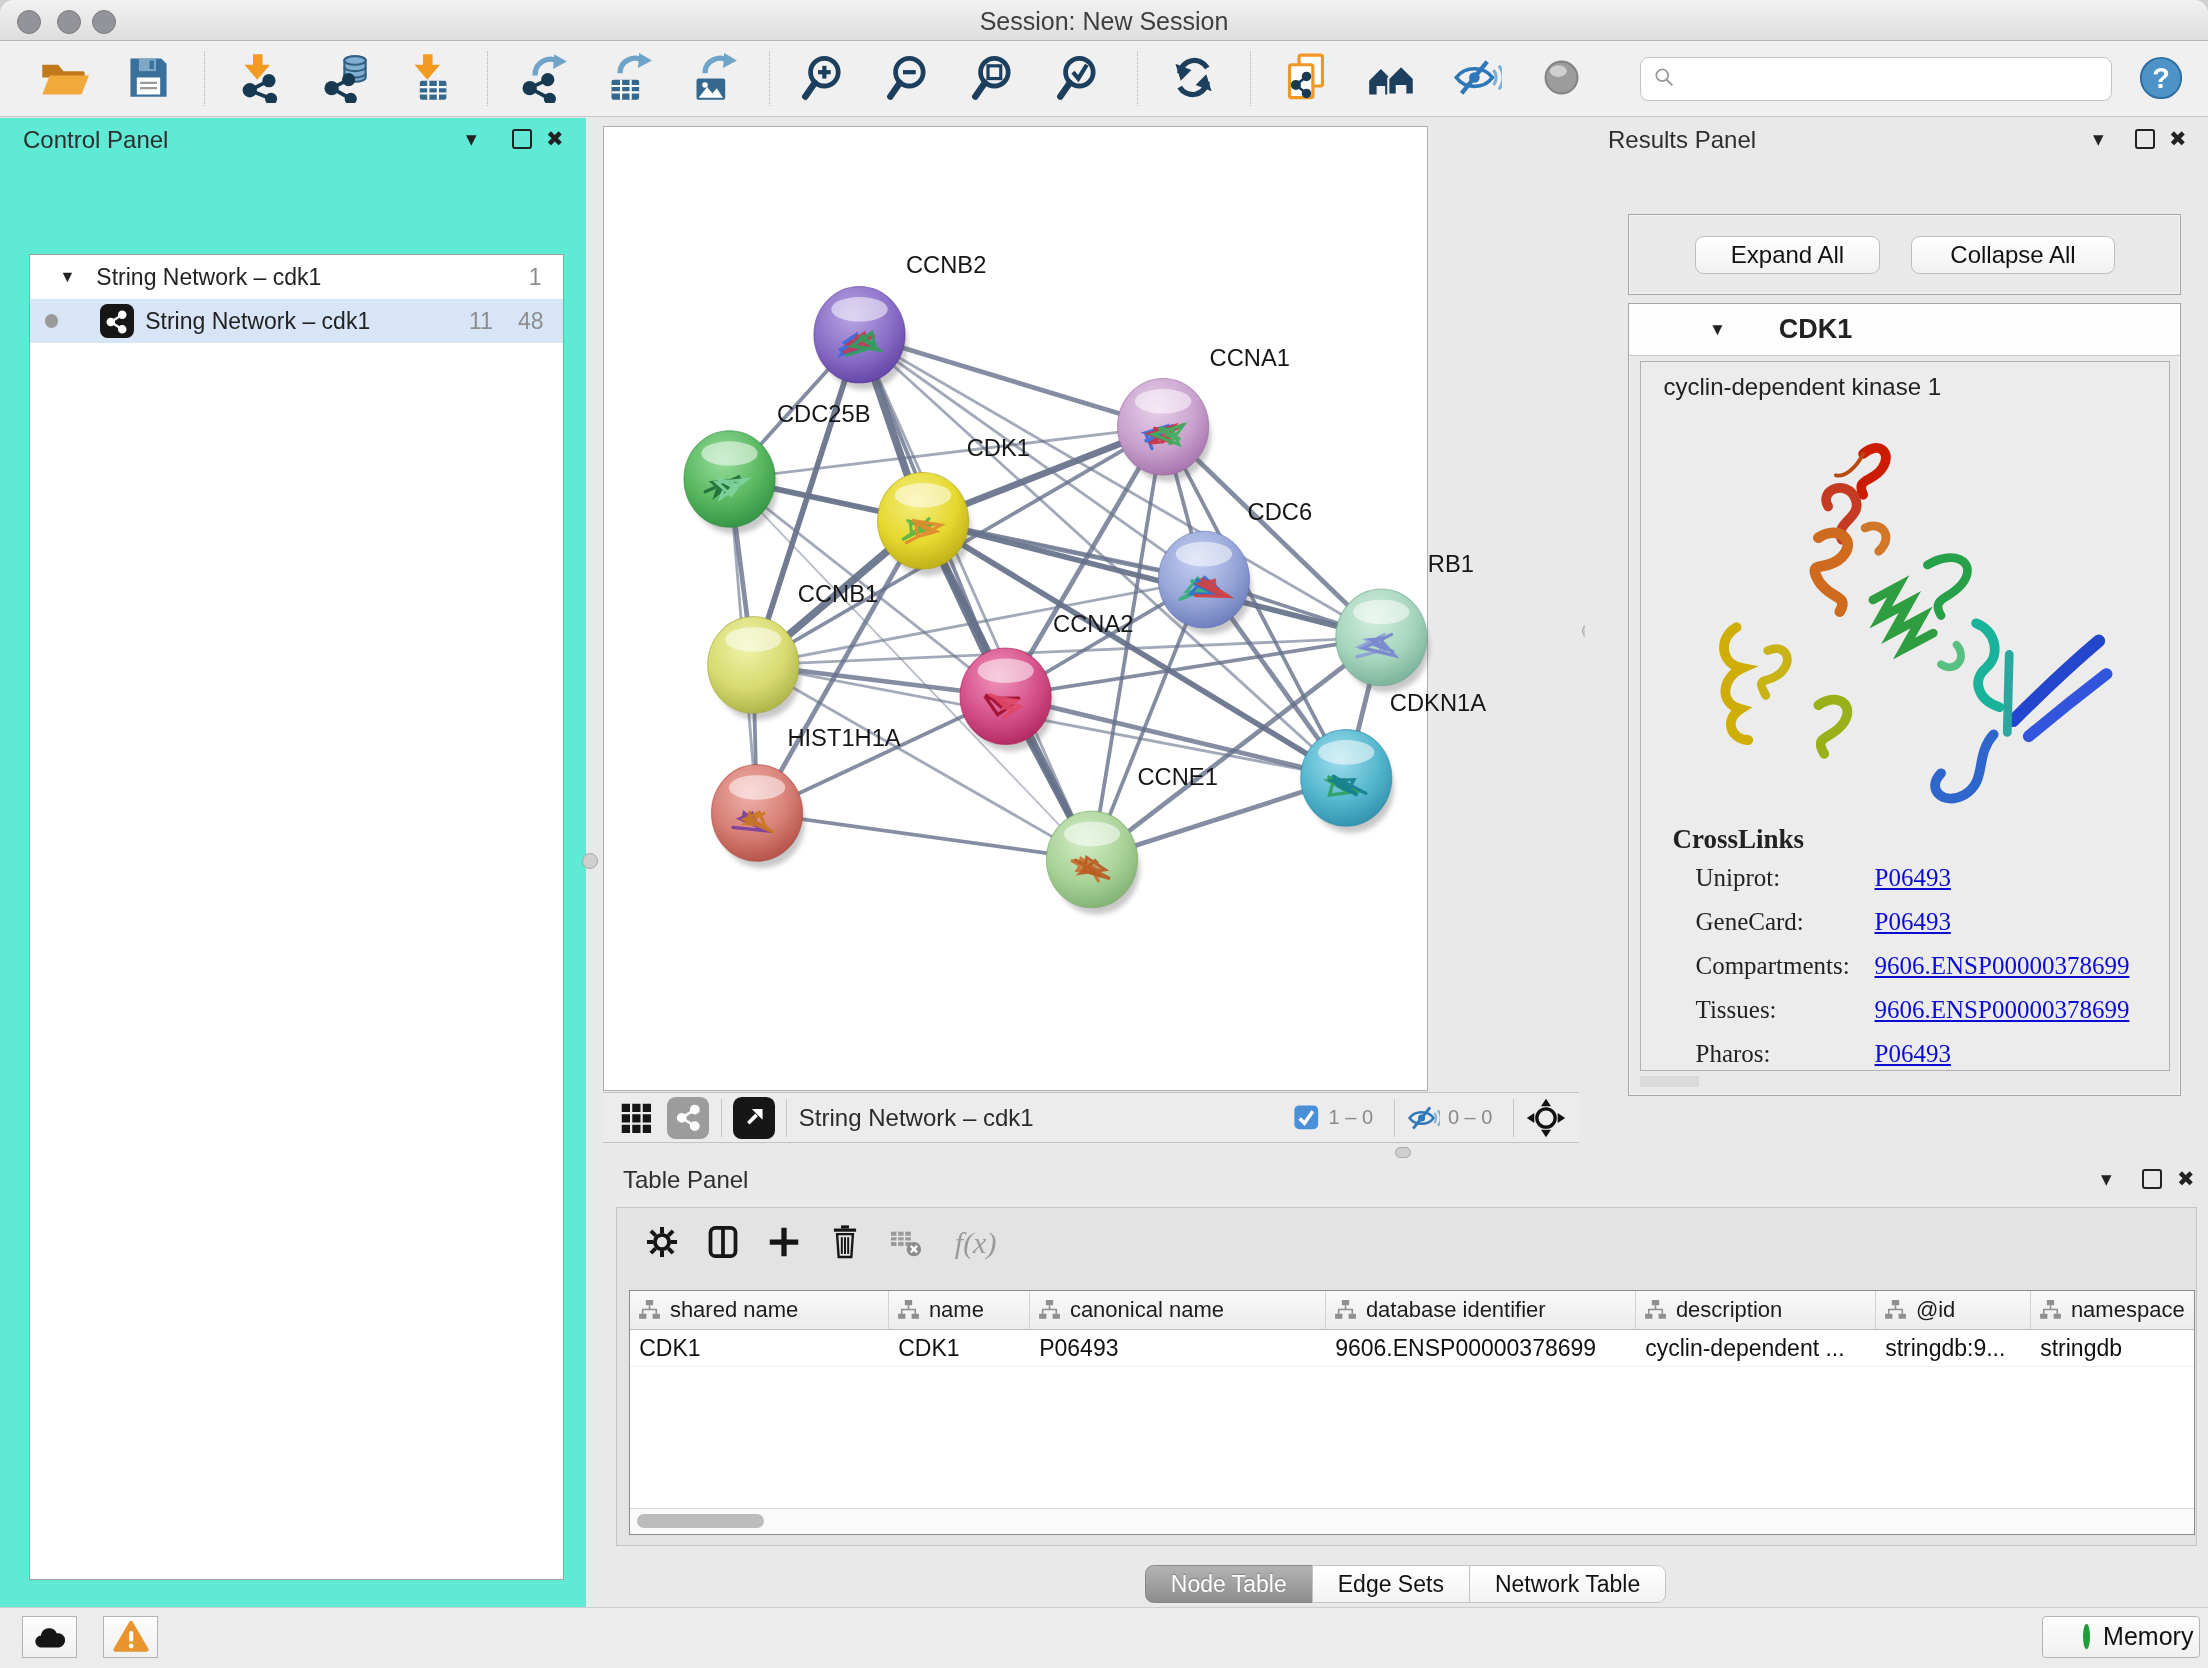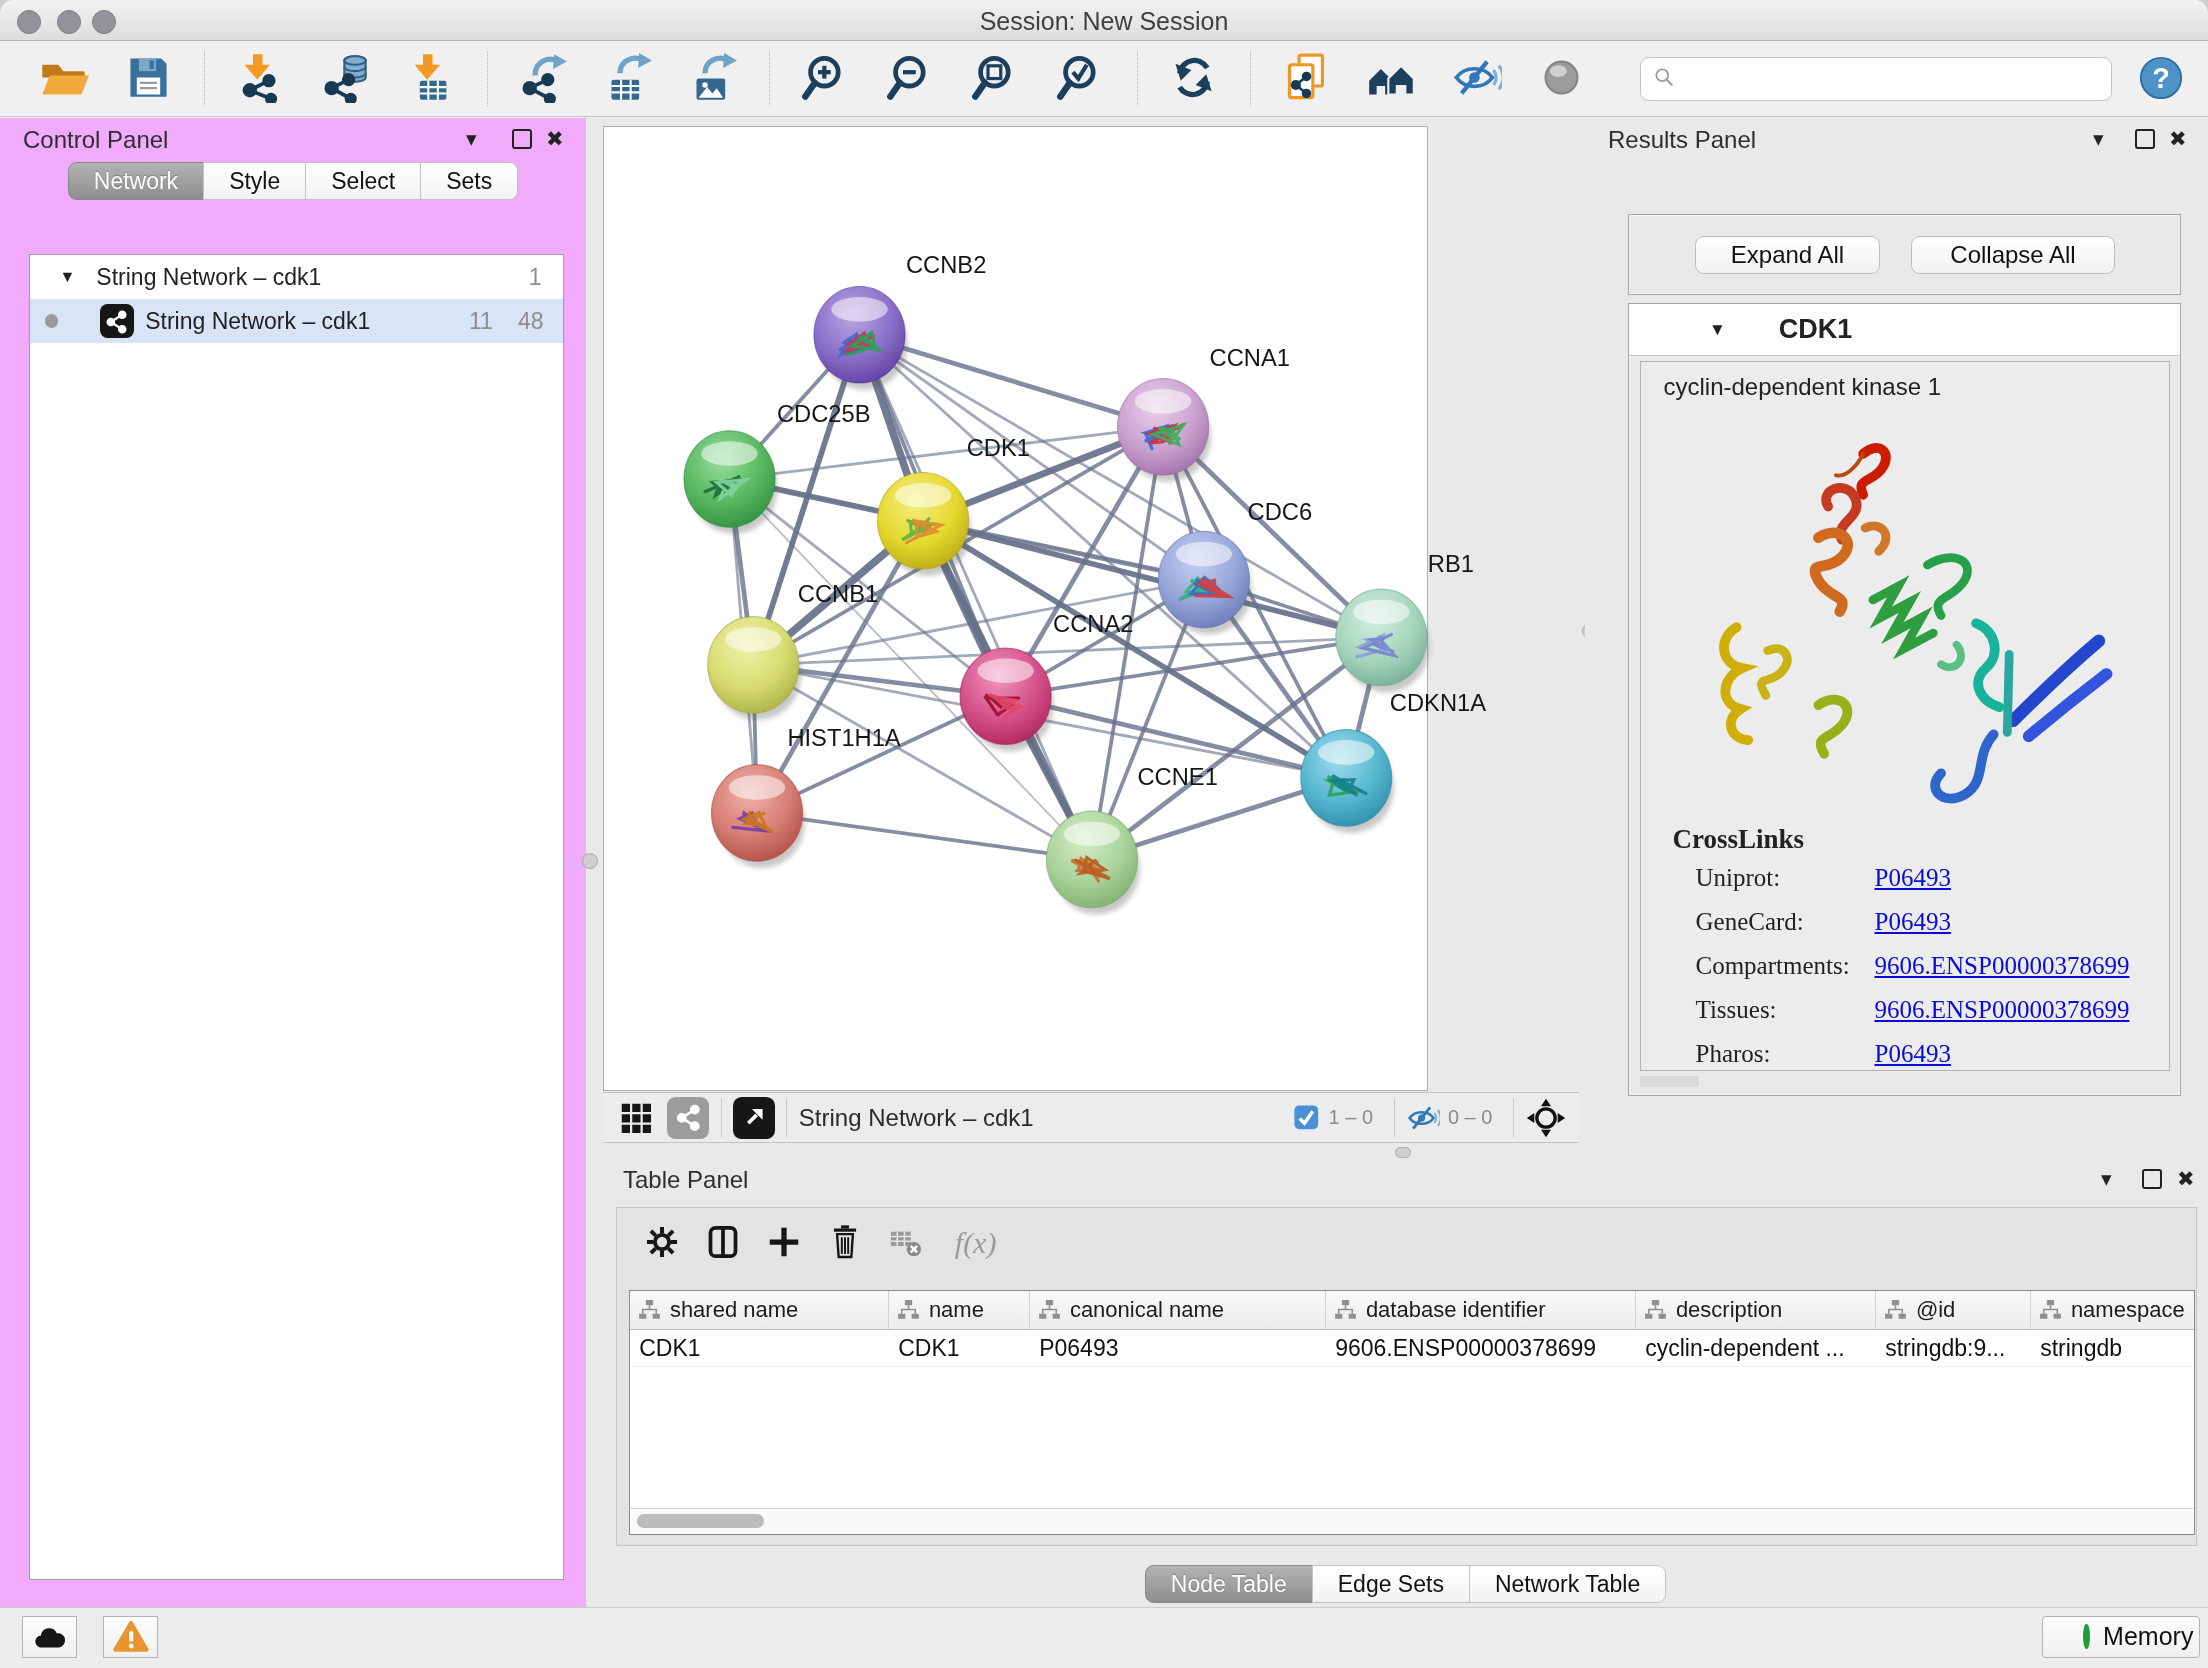--- a/index.html
+++ b/index.html
@@ -25,21 +25,21 @@
   .panel-title{font-size:24px;color:#2e2e2e;}
   .ph-ctrl{display:inline-block;color:#222;font-size:21px;line-height:21px;}
   .ph-box{display:inline-block;width:16px;height:16px;border:2.4px solid #222;border-radius:2.9px;}
   .tab{height:38px;padding:0 25px;font-size:23px;border:1px solid #c3c3c3;background:linear-gradient(#ffffff,#f3f3f3);
     color:#111;margin-left:-1px;cursor:pointer;}
   .tab:first-child{border-radius:8.6px 0 0 8.6px;margin-left:0;}
   .tab:last-child{border-radius:0 8.6px 8.6px 0;}
   .tab.single{border-radius:8.6px;}
   .tab.active{background:linear-gradient(#b3b3b3,#8d8d8d);color:#fff;border-color:#888;text-shadow:0 -1px 1px rgba(0,0,0,.25);}
   
-  #control-panel{left:0;top:118px;width:586px;height:1489px;background:#f0abfc;text-decoration:underline;}
+  #control-panel{left:0;top:118px;width:586px;height:1489px;background:#5eead4;text-decoration:underline;}
   #cp-tabs{left:0;right:0;top:44px;display:flex;justify-content:center;}
   #cp-selbar{left:17px;top:91px;width:552px;height:44px;display:flex;align-items:center;}
   #cp-selbar .txt{flex:1;text-align:center;font-size:23px;color:#2c2c2c;}
   #cp-tree{left:28.5px;top:136px;width:533px;height:1324px;background:#fff;border:1px solid #9e9e9e;}
   .tree-row{height:44px;display:flex;align-items:center;font-size:23px;}
   .tree-row.selected{background:#d7e5f7;}
   .tree-count{color:#8d8d8d;}
   .net-badge{width:34px;height:34px;border-radius:7.6px;background:#161616;display:flex;align-items:center;justify-content:center;}
   
   #canvas-white{left:603px;top:126px;width:825px;height:965px;background:#fff;border:1px solid #aeaeae;box-sizing:border-box;}
@@ -395,26 +395,20 @@
           <use href="#icon-help"></use>
         </svg>
     </button>
   </div>
 
   <div id="control-panel" class="abs">
     <div class="abs panel-title" style="left:23px;top:7.6px">Control Panel</div>
     <span class="abs ph-ctrl" style="left:466px;top:9.5px">▾</span>
     <span class="abs ph-box" style="left:512px;top:11.4px"></span>
     <span class="abs ph-ctrl" style="left:546px;top:9.5px;font-weight:bold">✖</span>
-    <div id="cp-tabs" class="abs">
-        <button class="tab active">Network</button>
-        <button class="tab">Style</button>
-        <button class="tab">Select</button>
-        <button class="tab">Sets</button>
-      </div>
     <div id="cp-tree" class="abs">
       <div class="tree-row">
         <span style="margin-left:30px;font-size:16px">▼</span>
         <span style="margin-left:21px">String Network – cdk1</span>
         <span class="tree-count" style="margin-left:auto;margin-right:21px">1</span>
       </div>
       <div class="tree-row selected">
         <span style="width:13.3px;height:13.3px;border-radius:50%;background:#9a9a9a;margin-left:15px"></span>
         <span class="net-badge" style="margin-left:42px">
           <svg width="25" height="25" viewBox="0 0 48 48" style="color:#fff">

